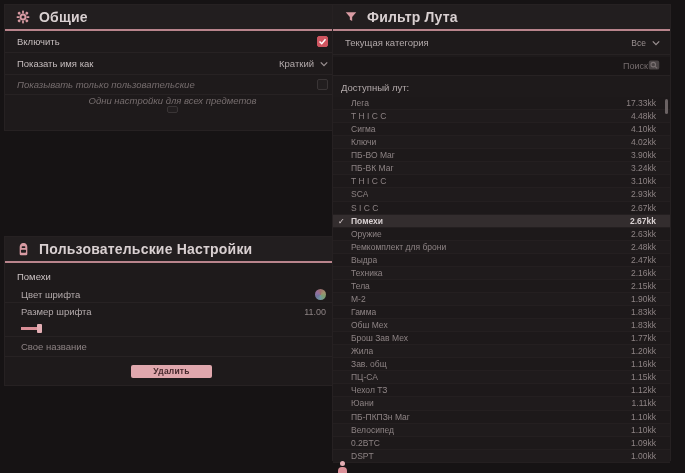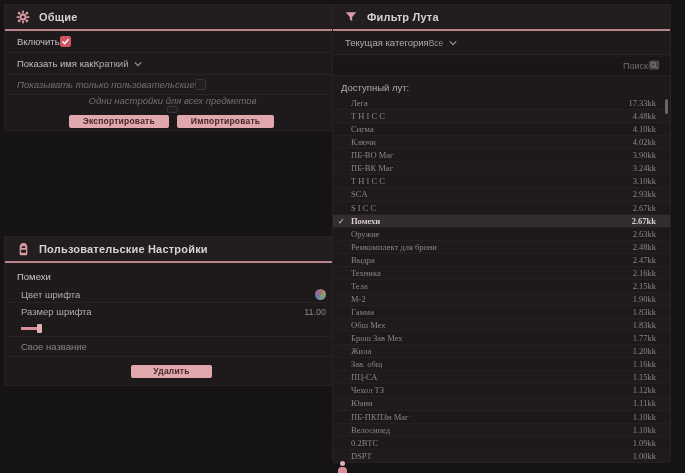--- a/index.html
+++ b/index.html
@@ -17,24 +17,24 @@
     border:1px solid #262122;
   }
   .panel-header {
     height:26px;
     display:flex; align-items:center;
     padding-left:10px;
     background:#221e1f;
     border-bottom:2px solid #b9848c;
   }
   .panel-header .hicon { width:16px; height:16px; margin-right:8px; display:flex; align-items:center; justify-content:center; }
-  .panel-title { font-size:11px; font-weight:bold; color:#d9d0d1; letter-spacing:.2px; }
+  .panel-title { font-size:14px; font-weight:bold; color:#d9d0d1; letter-spacing:.2px; }
 
   .setting-row {
-    display:flex; align-items:center; justify-content:flex-start;
+    display:flex; align-items:center; justify-content:space-between;
     padding:0 10px 0 12px;
     border-bottom:1px solid #272223;
   }
   .setting-row .lbl { font-size:9.5px; color:#c6bdbe; }
   .setting-row .lbl.dim { color:#766d6e;font-style:italic; }
 
   .checkbox {
     width:11px; height:11px; border-radius:2px;
     background:#221e1f; border:1px solid #3a3536;
     display:flex; align-items:center; justify-content:center;
@@ -82,21 +82,21 @@
   .search-box {
     margin:2px 0 0 0;
     height:19px; background:#1a1617;
     display:flex; align-items:center; justify-content:flex-end;
     padding:0 10px 0 14px;
     border-bottom:1px solid #272223;
   }
   .search-box .ph { font-size:9px; color:#766d6e; }
   .list-label { padding:6px 0 4px 8px; font-size:9.5px; color:#b3aaab; }
 
-  .loot-list { position:relative;font-family:Liberation Serif, serif; }
+  .loot-list { position:relative; }
   .loot-row {
     height:13.07px;
     display:flex; align-items:center; justify-content:space-between;
     padding:0 14px 0 18px;
     border-bottom:1px solid #241f20;
     font-size:8.5px;
     color:#8d8384;
   }
   .loot-row:nth-child(odd) { background:#1d191a; }
   .loot-row:nth-child(even){ background:#1f1b1c; }
@@ -176,24 +176,20 @@
     </span>
   </div>
 
   <div class="setting-row" style="height:18px; border-bottom:none;flex-direction:column;">
     <span class="lbl dim">Одни настройки для всех предметов</span>
     <span class="checkbox">
       
     </span>
   </div>
 
-  <div class="btn-row" style="height:17px;">
-    <span class="btn">Экспортировать</span>
-    <span class="btn">Импортировать</span>
-  </div>
 </div>
 
 <div class="panel" style="left:4px; top:236px; width:335px; height:150px;">
   <div class="panel-header">
     <span class="hicon">
       <svg width="13" height="14" viewBox="0 0 20 22">
         <path d="M4 8 q0-6 6-6 q6 0 6 6 v11 q0 2-2 2 h-8 q-2 0-2-2 z" fill="#d99ba3"></path>
         <path d="M7 3.5 q3-2 6 0" fill="none" stroke="#d99ba3" stroke-width="2"></path>
         <rect x="6" y="12" width="8" height="5" rx="1.2" fill="#221e1f"></rect>
         <rect x="7.2" y="6.5" width="5.6" height="3" rx="1" fill="#221e1f"></rect>

